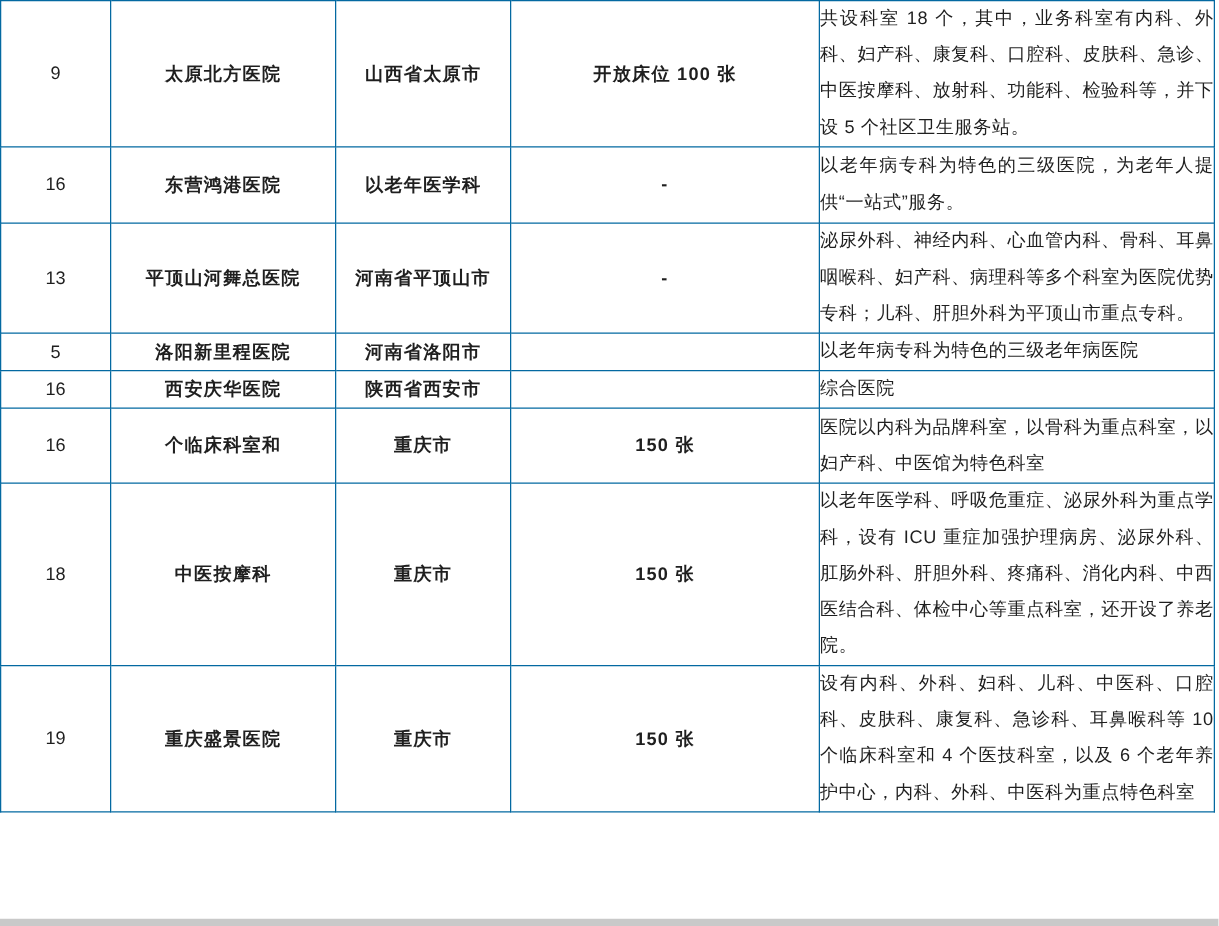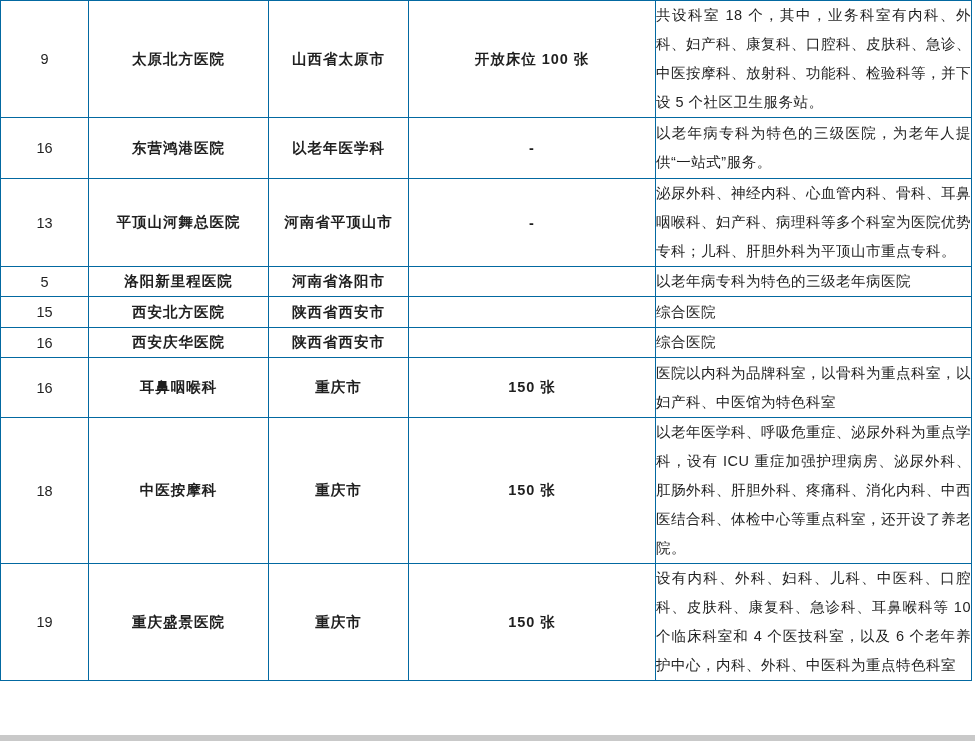--- a/index.html
+++ b/index.html
@@ -89,37 +89,30 @@
         <td class="c-center">-</td>
         <td class="c-desc">泌尿外科、神经内科、心血管内科、骨科、耳鼻咽喉科、妇产科、病理科等多个科室为医院优势专科；儿科、肝胆外科为平顶山市重点专科。</td>
       </tr>
       <tr style="height:29px">
         <td class="c-num">5</td>
         <td class="c-center">洛阳新里程医院</td>
         <td class="c-center">河南省洛阳市</td>
         <td class="c-center"></td>
         <td class="c-desc">以老年病专科为特色的三级老年病医院</td>
       </tr>
-      <tr style="height:31px">
-        <td class="c-num">15</td>
-        <td class="c-center">西安北方医院</td>
-        <td class="c-center">陕西省西安市</td>
-        <td class="c-center"></td>
-        <td class="c-desc">综合医院</td>
-      </tr>
       <tr style="height:30px">
         <td class="c-num">16</td>
         <td class="c-center">西安庆华医院</td>
         <td class="c-center">陕西省西安市</td>
         <td class="c-center"></td>
         <td class="c-desc">综合医院</td>
       </tr>
       <tr style="height:60px">
         <td class="c-num">16</td>
-        <td class="c-center">耳鼻咽喉科</td>
+        <td class="c-center">个临床科室和</td>
         <td class="c-center">重庆市</td>
         <td class="c-center">150 张</td>
         <td class="c-desc">医院以内科为品牌科室，以骨科为重点科室，以妇产科、中医馆为特色科室</td>
       </tr>
       <tr style="height:144px">
         <td class="c-num">18</td>
         <td class="c-center">中医按摩科</td>
         <td class="c-center">重庆市</td>
         <td class="c-center">150 张</td>
         <td class="c-desc">以老年医学科、呼吸危重症、泌尿外科为重点学科，设有 ICU 重症加强护理病房、泌尿外科、肛肠外科、肝胆外科、疼痛科、消化内科、中西医结合科、体检中心等重点科室，还开设了养老院。</td>

